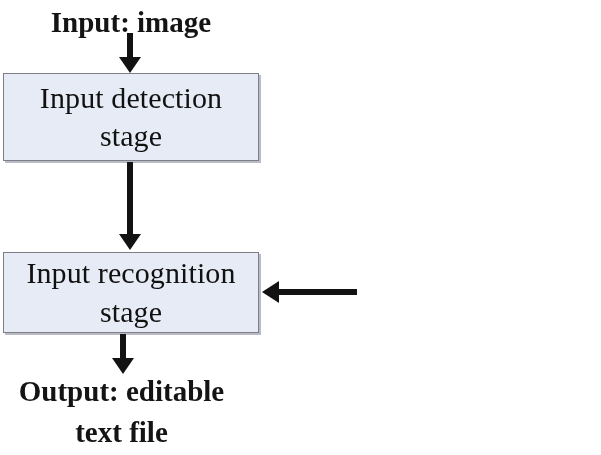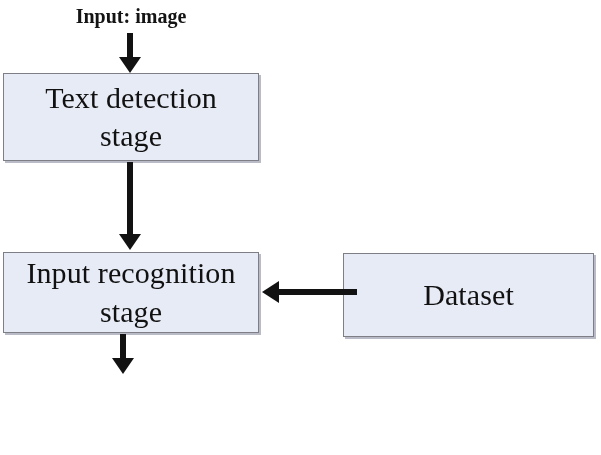--- a/index.html
+++ b/index.html
@@ -62,21 +62,21 @@
     white-space: pre-line;
   }
 
   
   .free-label {
     position: absolute;
     text-align: center;
     color: #141414;
     font-family: "Liberation Serif", "DejaVu Serif", serif;
     font-weight: bold;
-    font-size: 20px;
+    font-size: 29px;
     line-height: 1.42;
     white-space: pre-line;
   }
   #label-input {
     left: 0px;
     top: 2px;
     width: 262px;
   }
   #label-output {
     left: 0px;
@@ -154,42 +154,41 @@
 <div id="canvas">
 
   <div class="free-label" id="label-input">Input: image</div>
 
   <div class="arrow-v" id="arrow-input-to-detection">
     <div class="shaft"></div>
     <div class="head"></div>
   </div>
 
   <div class="node" id="node-detection">
-    <span class="node-label">Text detection
+    <span class="node-label">Input detection
 stage</span>
   </div>
 
   <div class="arrow-v" id="arrow-detection-to-recognition">
     <div class="shaft"></div>
     <div class="head"></div>
   </div>
 
   <div class="node" id="node-recognition">
     <span class="node-label">Input recognition
 stage</span>
   </div>
 
-  <div class="node" id="node-dataset">
-    <span class="node-label">Dataset</span>
-  </div>
 
   <div class="arrow-h" id="arrow-dataset-to-recognition">
     <div class="shaft"></div>
     <div class="head"></div>
   </div>
 
   <div class="arrow-v" id="arrow-recognition-to-output">
     <div class="shaft"></div>
     <div class="head"></div>
   </div>
 
+  <div class="free-label" id="label-output">Output: editable
+text file</div>
 
 </div>
 
 </body></html>

